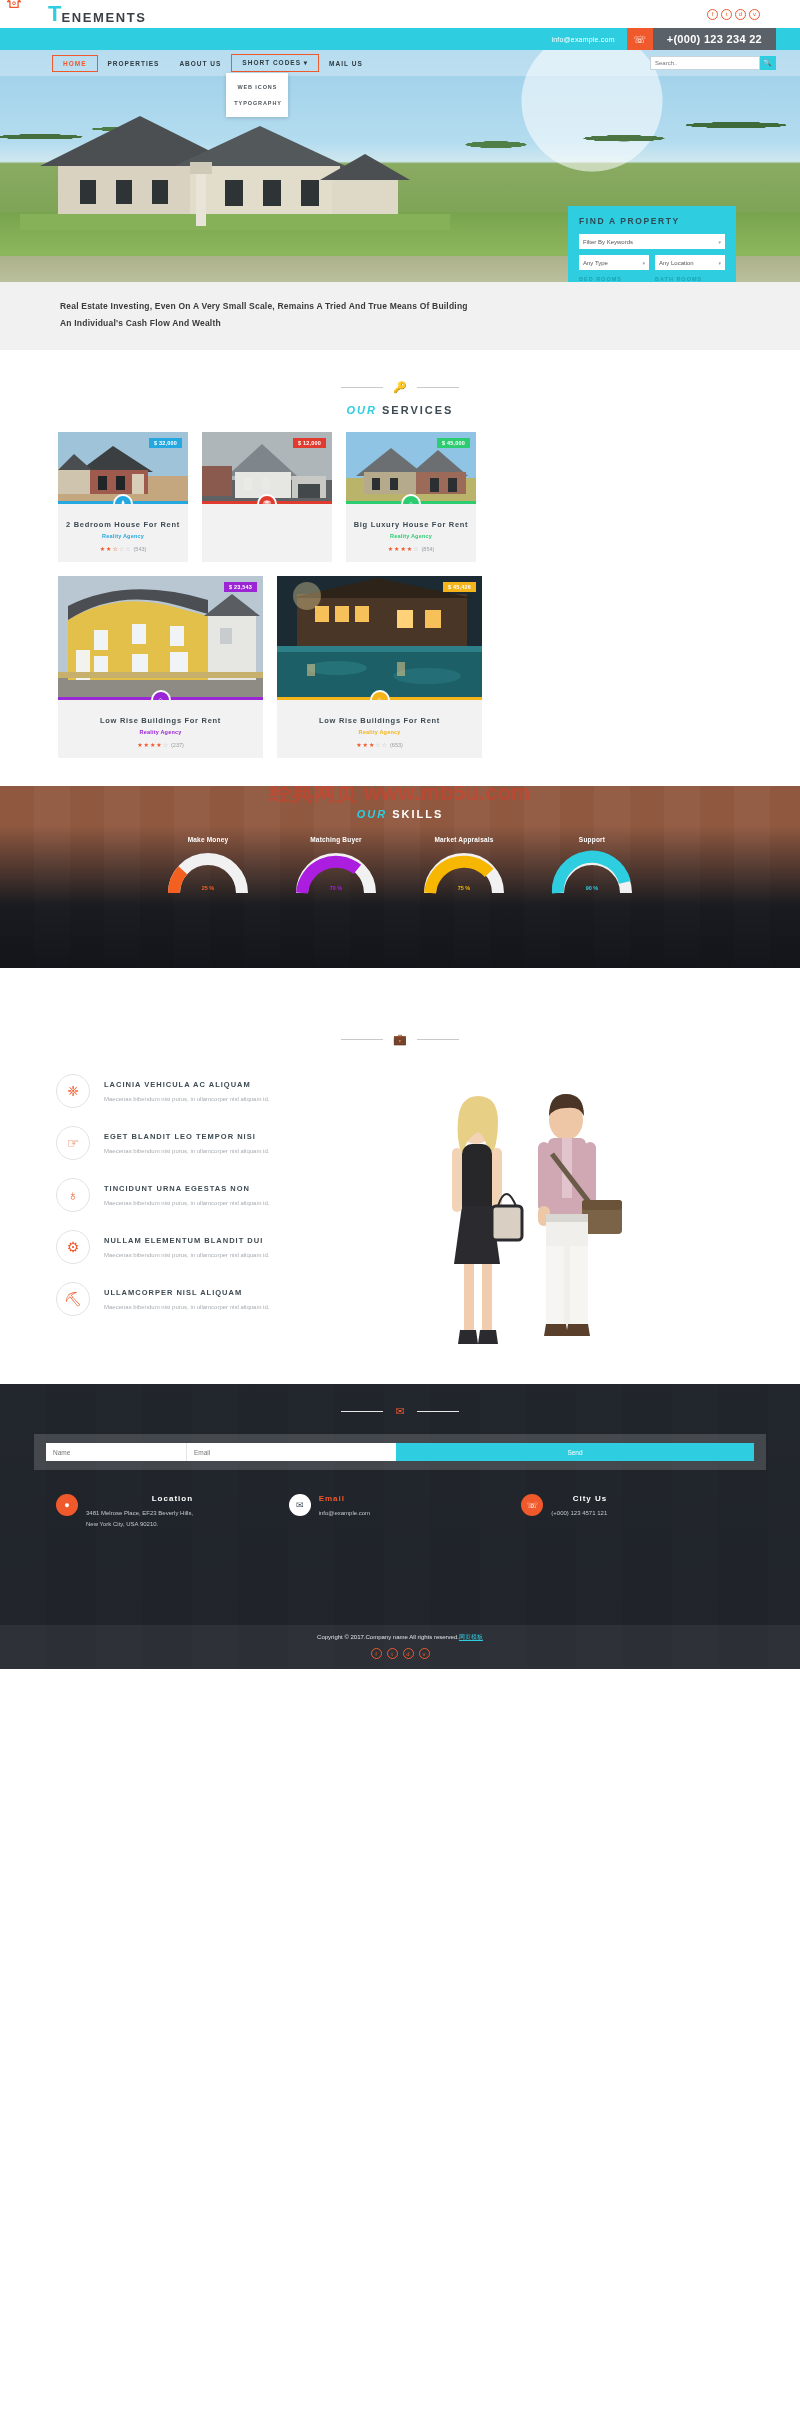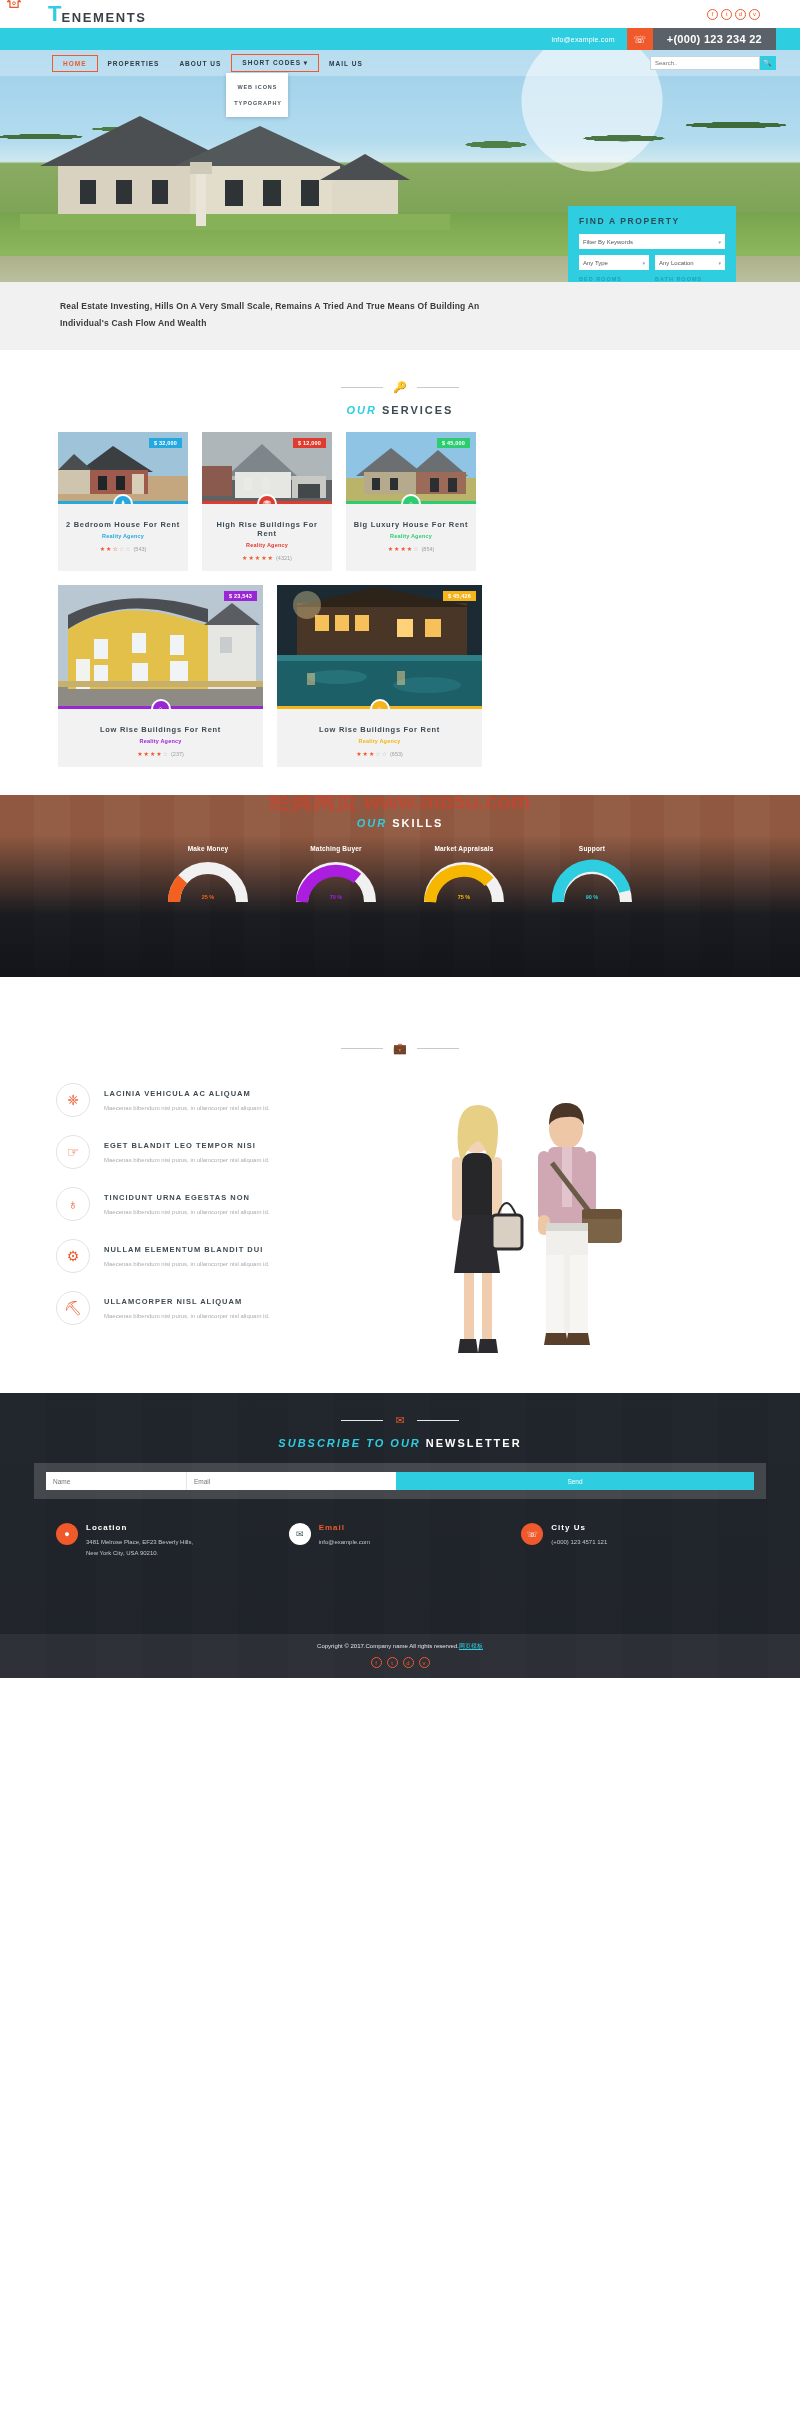--- a/index.html
+++ b/index.html
@@ -188,21 +188,21 @@
   .nl-email { width:210px; border-left:1px solid #e6e6e6 !important; }
   .nl-send { flex:1; height:18px; background:#2ecde0; color:#fff; border:none;
              font-size:6.5px; cursor:pointer; font-family:"Liberation Sans", sans-serif; }
   .f-cols { position:relative; display:flex; padding:24px 56px 0; gap:10px; }
   .f-col { flex:1; display:flex; gap:8px; align-items:flex-start; }
   .f-ico { width:22px; height:22px; border-radius:50%; display:flex;
            align-items:center; justify-content:center; font-size:9px; flex:none; }
   .f-ico.orange { background:#f0592b; color:#fff; }
   .f-ico.white { background:#fff; color:#3d4a52; }
   .f-col h5 { font-size:8px; letter-spacing:1px; font-weight:700; margin-bottom:5px; }
-  .f-col h5.w { color:#fff; }
+  .f-col h5.w { color:#fff;text-align:right; }
   .f-col h5.o { color:#f0592b; }
   .f-col p { font-size:6px; color:#c3c8cd; line-height:1.9; }
   .copy { position:absolute; left:0; right:0; bottom:0; padding:8px 0 10px;
           text-align:center; background:rgba(255,255,255,.06); }
   .copy p { font-size:6px; color:#dfe3e6; }
   .copy a { color:#2ecde0; text-decoration:underline; }
   .copy-soc { display:flex; gap:5px; justify-content:center; margin-top:6px; }
   .copy-soc span { width:11px; height:11px; border-radius:50%; border:1px solid #f0592b;
     color:#f0592b; font-size:6px; display:flex; align-items:center;
     justify-content:center; line-height:1; }
@@ -305,21 +305,21 @@
           </div>
         <div style="flex:1">
             <div class="fp-lbl">BATH ROOMS</div>
           </div>
       </div>
 
     </div>
   </div>
 
   <div class="tagline">
-    <p>Real Estate Investing, Hills On A Very Small Scale, Remains A Tried And True Means Of Building An Individual's Cash Flow And Wealth</p>
+    <p>Real Estate Investing, Even On A Very Small Scale, Remains A Tried And True Means Of Building An Individual's Cash Flow And Wealth</p>
   </div>
 
   <div class="sec-head">
     <div class="sec-orn">
       <span class="sec-line"></span>
       <span class="sec-ico">🔑</span>
       <span class="sec-line"></span>
     </div>
     <div class="sec-title">
       <span class="c1">OUR</span>
@@ -362,25 +362,20 @@
             <rect x="33" y="40" width="56" height="26" fill="#e6e6e2"></rect>
           <rect x="0" y="34" width="30" height="30" fill="#8a5a4e"></rect>
           <rect x="42" y="46" width="8" height="12" fill="#e9e9e6"></rect>
             <rect x="60" y="46" width="8" height="12" fill="#e9e9e6"></rect>
           <rect x="90" y="44" width="34" height="22" fill="#c8c8c4"></rect>
             <rect x="96" y="52" width="22" height="14" fill="#43484b"></rect>
         </svg>
         <div class="price-tag" style="background:#e03b2f">$ 12,000</div>
         <div class="card-bar" style="background:#e03b2f;position:absolute;bottom:0"></div>
         <div class="card-badge" style="background:#e03b2f">⛃</div>
-      </div>
-      <div class="card-body">
-        <div class="card-title">High Rise Buildings For Rent</div>
-        <div class="card-agency" style="color:#e03b2f">Reality Agency</div>
-        <div class="stars">★★★★★<span class="cnt">(4321)</span></div>
       </div>
     </div>
 
     <div class="card">
       <div class="card-img">
         <svg class="ph" viewBox="0 0 130 72" preserveAspectRatio="none">
           <rect width="130" height="72" fill="#8fc4e4"></rect>
             <rect y="46" width="130" height="26" fill="#b9b46a"></rect>
           <polygon points="10,44 45,16 80,44" fill="#6b6f72"></polygon>
             <polygon points="62,44 92,18 122,44" fill="#6b6f72"></polygon>
@@ -606,24 +601,20 @@
 
   <div class="footer">
     <div class="footer-bg"></div>
 
     <div class="nl-head">
       <div class="sec-orn">
         <span class="sec-line" style="background:#e7e7e7"></span>
         <span class="sec-ico">✉</span>
         <span class="sec-line" style="background:#e7e7e7"></span>
       </div>
-      <div class="sec-title">
-        <span class="c1">SUBSCRIBE TO OUR</span>
-        <span class="c2">NEWSLETTER</span>
-      </div>
     </div>
 
     <div class="nl-form">
       <input class="nl-name" type="text" placeholder="Name" style="">
       <input class="nl-email" type="text" placeholder="Email" style="">
       <button class="nl-send">Send</button>
     </div>
 
     <div class="f-cols">
       <div class="f-col">

